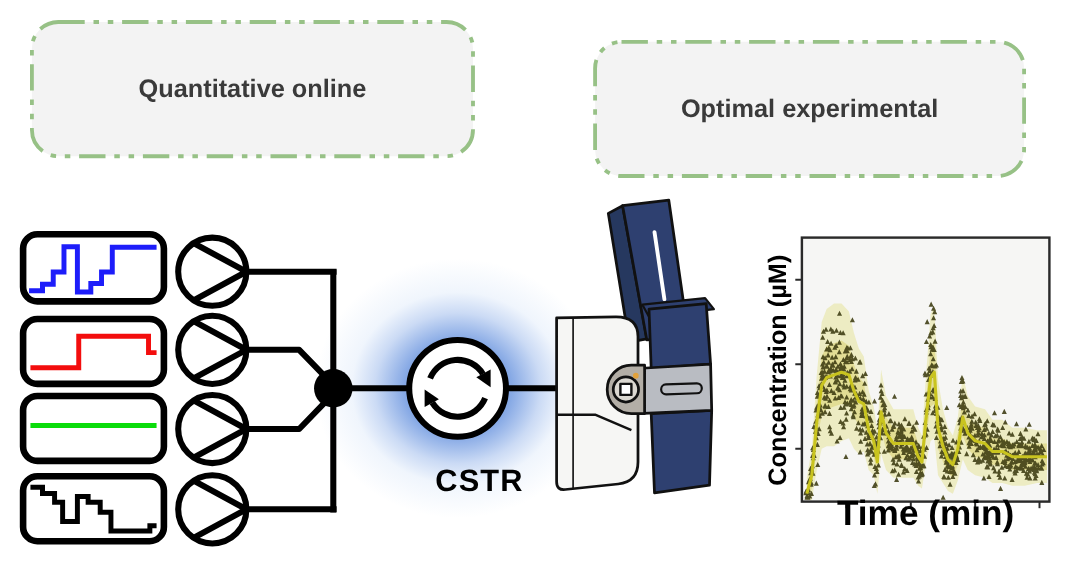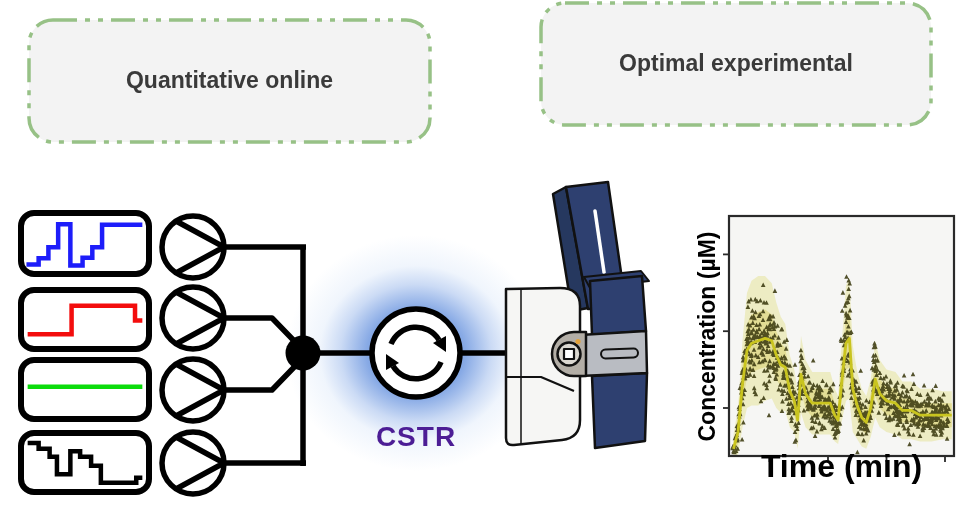--- a/index.html
+++ b/index.html
@@ -8,42 +8,42 @@
     font-family:"Liberation Sans","DejaVu Sans",sans-serif;overflow:hidden;
   }
   .hdr-box{position:absolute;}
   .hdr-box svg{position:absolute;left:0;top:0;}
   .hdr-text{
     position:absolute;inset:0;display:flex;flex-direction:column;
     align-items:center;justify-content:center;
     font-size:23px;font-weight:bold;color:#3a3a3a;line-height:1.28;text-align:center;
   }
   #box-monitoring{left:26px;top:17px;width:407px;height:128px;}
-  #box-oed{left:538px;top:0;width:396px;height:128px;text-decoration:underline;}
+  #box-oed{left:538px;top:35px;width:396px;height:128px;text-decoration:underline;}
 
   .sig-box{position:absolute;left:18px;width:134px;border:6px solid #000;border-radius:16px;background:#fff;box-sizing:border-box;}
   .sig-box svg{position:absolute;left:0;top:0;width:100%;height:100%;}
   #sig-blue {top:210px;height:67px;}
   #sig-red  {top:287px;height:65px;}
   #sig-green{top:357px;height:65px;}
   #sig-black{top:430px;height:65px;}
 
   #cstr-glow{
     position:absolute;left:286px;top:235px;width:260px;height:236px;border-radius:50%;
     background:radial-gradient(closest-side,
       rgba(63,113,205,0.95) 0%,
       rgba(84,133,218,0.70) 38%,
       rgba(118,159,228,0.38) 58%,
       rgba(160,194,240,0.16) 74%,
       rgba(255,255,255,0) 100%);
   }
   #diagram-svg{position:absolute;left:0;top:0;}
   #cstr-label{
-    position:absolute;left:356px;top:421px;width:120px;text-align:center;
-    font-size:28px;font-weight:bold;color:#4c1d95;letter-spacing:1px;
+    position:absolute;left:356px;top:421px;width:120px;text-align:right;
+    font-size:28px;font-weight:bold;color:#000000;letter-spacing:1px;
   }
 
   #plot-panel{position:absolute;left:719px;top:212px;}
   #plot-ylabel{
     position:absolute;left:567px;top:323px;width:280px;text-align:center;
     font-size:23px;font-weight:bold;color:#000;
     transform:rotate(-90deg);
   }
   #plot-xlabel{
     position:absolute;left:729px;top:448px;width:225px;text-align:center;

